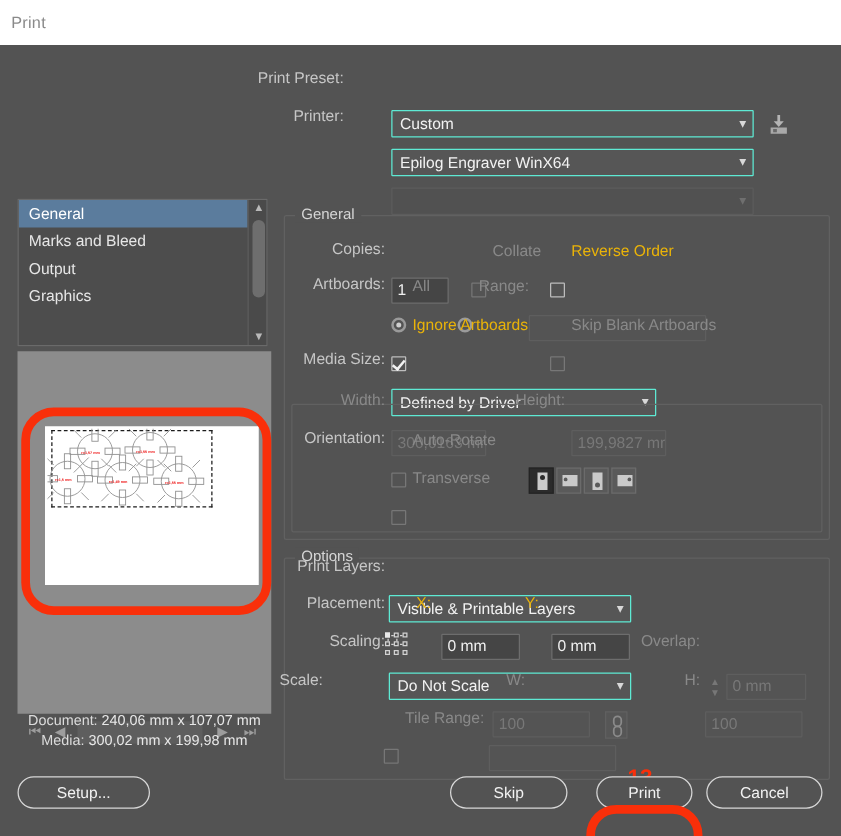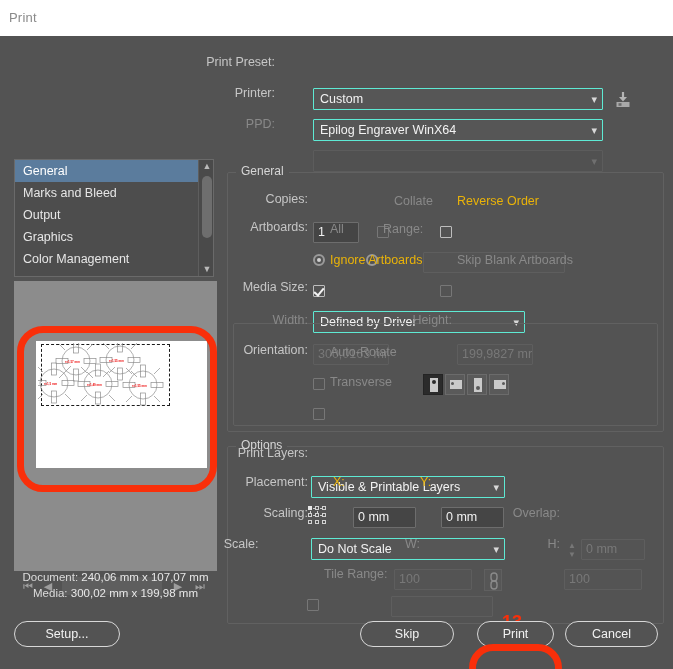--- a/index.html
+++ b/index.html
@@ -239,41 +239,37 @@
     <rect x="3.5" y="12" width="13" height="5" fill="#a9a9a9"></rect>
     <rect x="5.5" y="13.2" width="3" height="2.6" fill="#6a6a6a"></rect>
   </svg>
 
   <div class="lbl" style="left:150px; top:47px; width:125px;">Printer:</div>
   <div class="combo" style="left:313px; top:83px; width:290px;">
     <span>Epilog Engraver WinX64</span>
     <span class="chev">▾</span>
   </div>
 
-  <div class="lbl dim" style="left:150px; top:78px; width:125px;">PPD:</div>
   <div class="combo dim" style="left:313px; top:114px; width:290px;">
     <span></span>
     <span class="chev">▾</span>
   </div>
 
   <div id="listbox">
     <div class="listitem sel">
       <span>General</span>
     </div>
     <div class="listitem">
       <span>Marks and Bleed</span>
     </div>
     <div class="listitem">
       <span>Output</span>
     </div>
     <div class="listitem">
       <span>Graphics</span>
-    </div>
-    <div class="listitem">
-      <span>Color Management</span>
     </div>
 
     <div id="listscroll">
       <div class="arrow up">▲</div>
       <div class="thumb"></div>
       <div class="arrow down">▼</div>
     </div>
   </div>
 
   <div id="preview">

